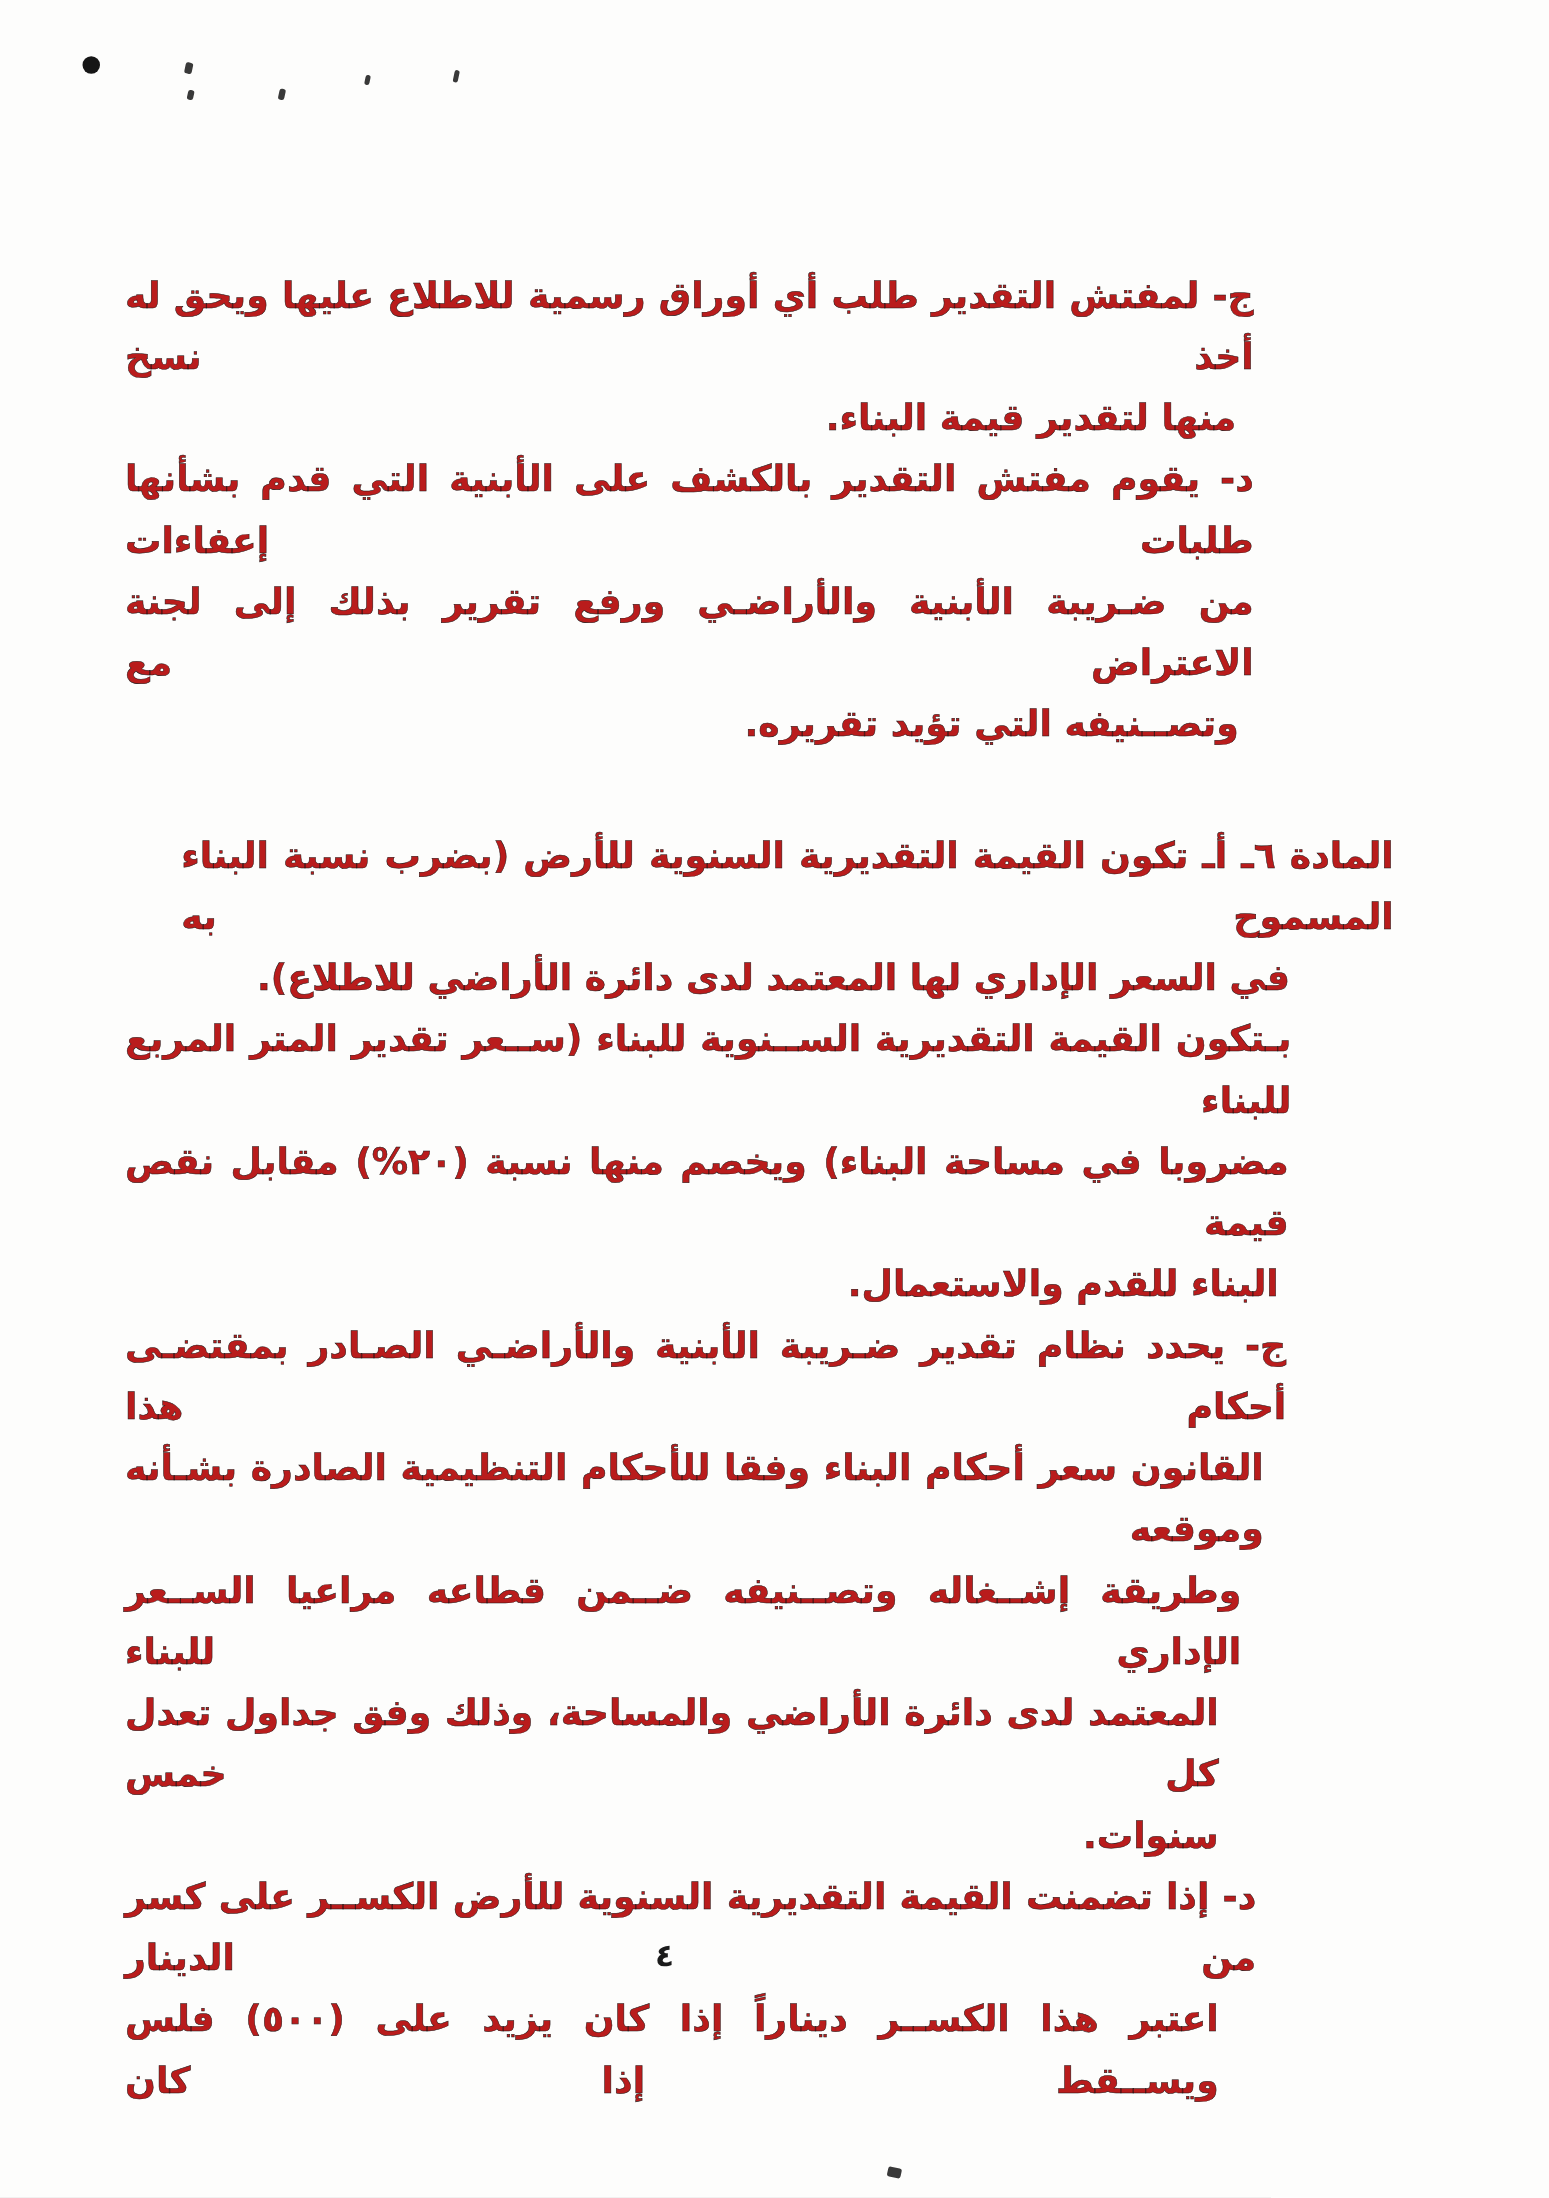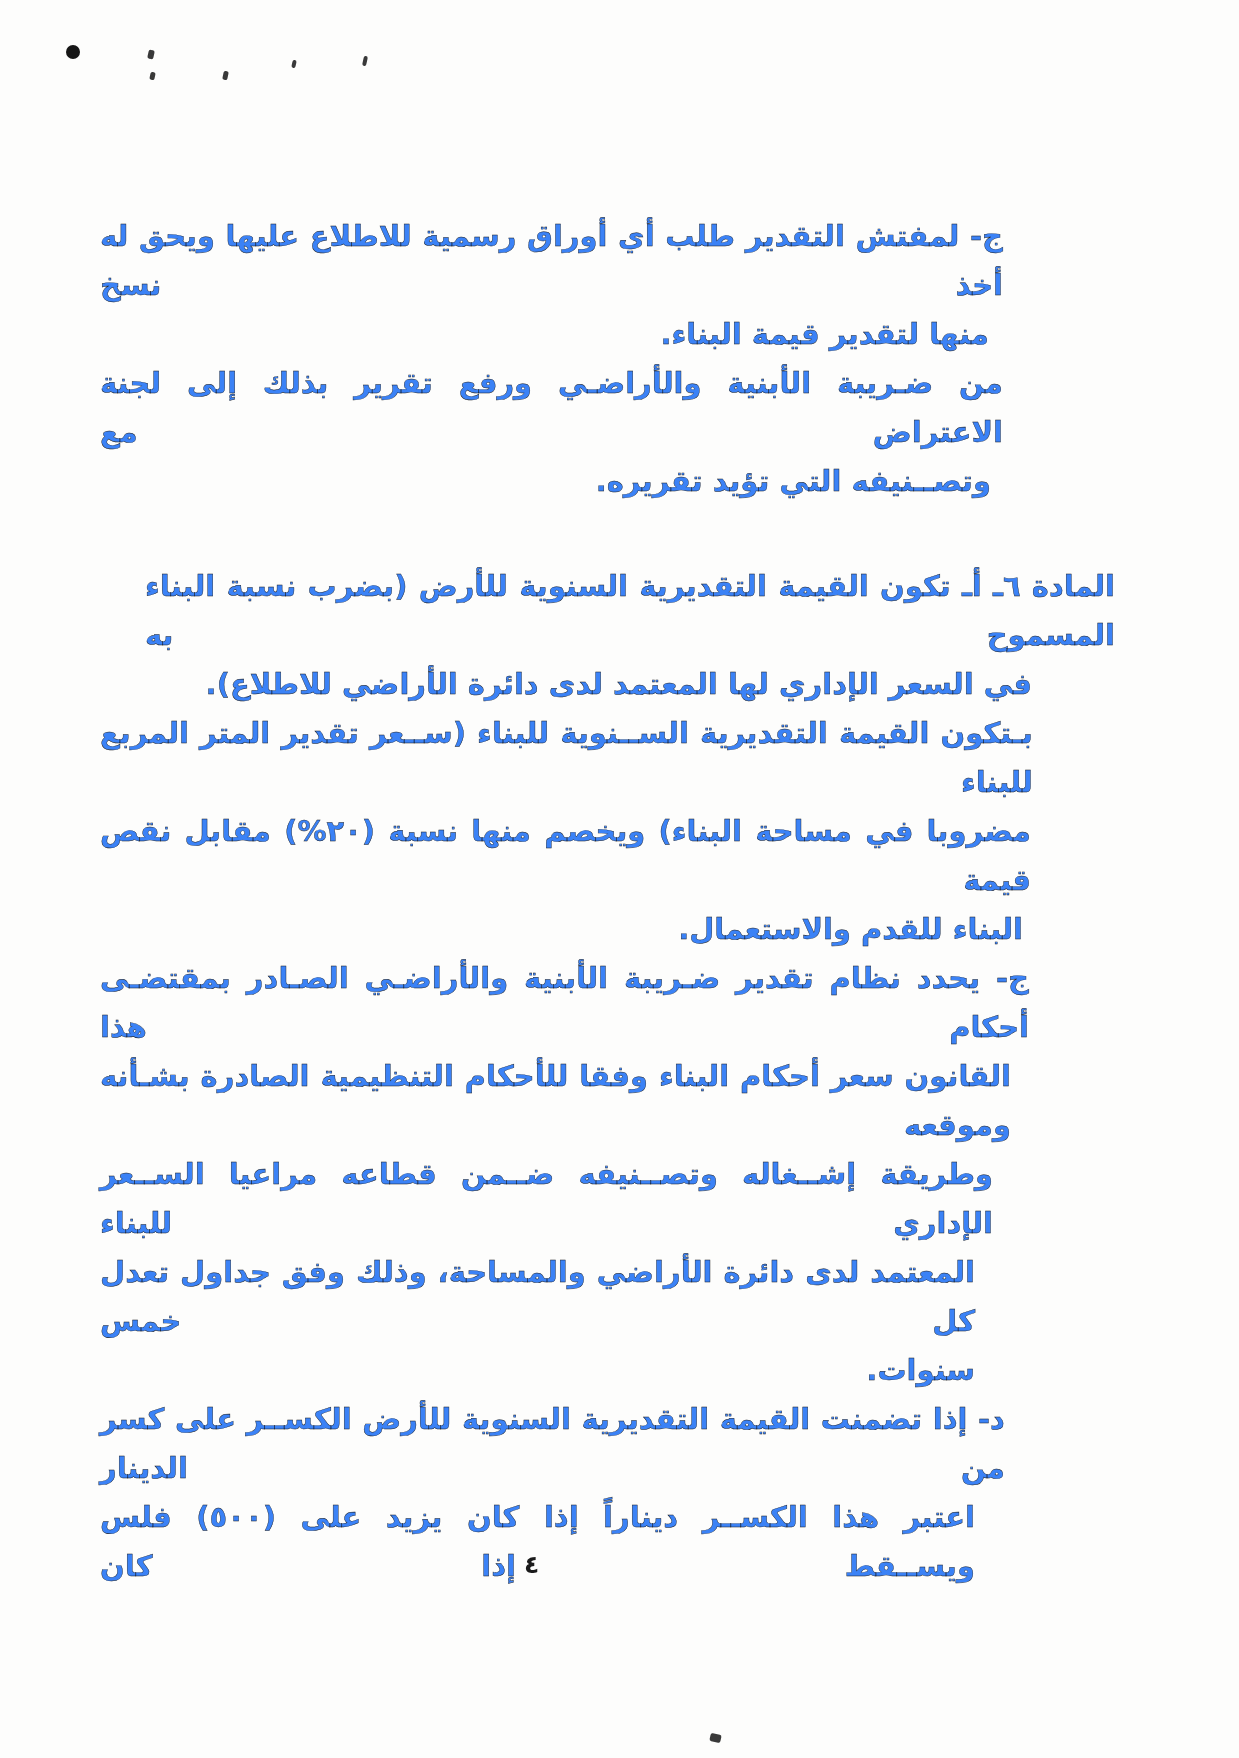--- a/index.html
+++ b/index.html
@@ -13,21 +13,21 @@
   }
   .doc{
     position:absolute;
     top:212px;right:124px;left:100px;
     direction:rtl;
   }
   .line{
     font-size:29px;
     line-height:49px;
     font-weight:700;
-    color:#3b82f6;
+    color:#b91c1c;
     text-align:right;
     letter-spacing:0.2px;
     -webkit-text-stroke:0.4px #151515;
   }
   .line.j{
     text-align:justify;
     text-align-last:justify;
   }
   .pagenum{
     position:absolute;
@@ -56,20 +56,21 @@
       <div class="mark speck" style="left: 150px; top: 72px; width: 5px; height: 8px;"></div>
       <div class="mark speck" style="left: 223px; top: 71px; width: 5px; height: 9px;"></div>
       <div class="mark speck" style="left: 292px; top: 60px; width: 4px; height: 8px;"></div>
       <div class="mark speck" style="left: 363px; top: 56px; width: 4px; height: 10px;"></div>
       <div class="mark speck" style="left: 710px; top: 1734px; width: 11px; height: 8px;"></div>
     </div>
 
   <div class="doc" id="doc-lines">
       <div class="line j" style="margin-right: 112px;">ج- لمفتش التقدير طلب أي أوراق رسمية للاطلاع عليها ويحق له أخذ نسخ</div>
       <div class="line" style="margin-right: 126px;">منها لتقدير قيمة البناء.</div>
+      <div class="line j" style="margin-right: 112px;">د- يقوم مفتش التقدير بالكشف على الأبنية التي قدم بشأنها طلبات إعفاءات</div>
       <div class="line j" style="margin-right: 112px;">من ضـريبة الأبنية والأراضـي ورفع تقرير بذلك إلى لجنة الاعتراض مع</div>
       <div class="line" style="margin-right: 124px;">وتصــنيفه التي تؤيد تقريره.</div>
       <div class="line j" style="margin-right: 0px; margin-top: 56px; margin-left: 45px;">المادة ٦ـ أـ تكون القيمة التقديرية السنوية للأرض (بضرب نسبة البناء المسموح به</div>
       <div class="line" style="margin-right: 83px;">في السعر الإداري لها المعتمد لدى دائرة الأراضي للاطلاع).</div>
       <div class="line j" style="margin-right: 82px;">بـتكون القيمة التقديرية الســنوية للبناء (ســعر تقدير المتر المربع للبناء</div>
       <div class="line j" style="margin-right: 84px;">مضروبا في مساحة البناء) ويخصم منها نسبة (٢٠%) مقابل نقص قيمة</div>
       <div class="line" style="margin-right: 92px;">البناء للقدم والاستعمال.</div>
       <div class="line j" style="margin-right: 86px;">ج- يحدد نظام تقدير ضـريبة الأبنية والأراضـي الصـادر بمقتضـى أحكام هذا</div>
       <div class="line j" style="margin-right: 104px;">القانون سعر أحكام البناء وفقا للأحكام التنظيمية الصادرة بشـأنه وموقعه</div>
       <div class="line j" style="margin-right: 122px;">وطريقة إشــغاله وتصــنيفه ضــمن قطاعه مراعيا الســعر الإداري للبناء</div>

